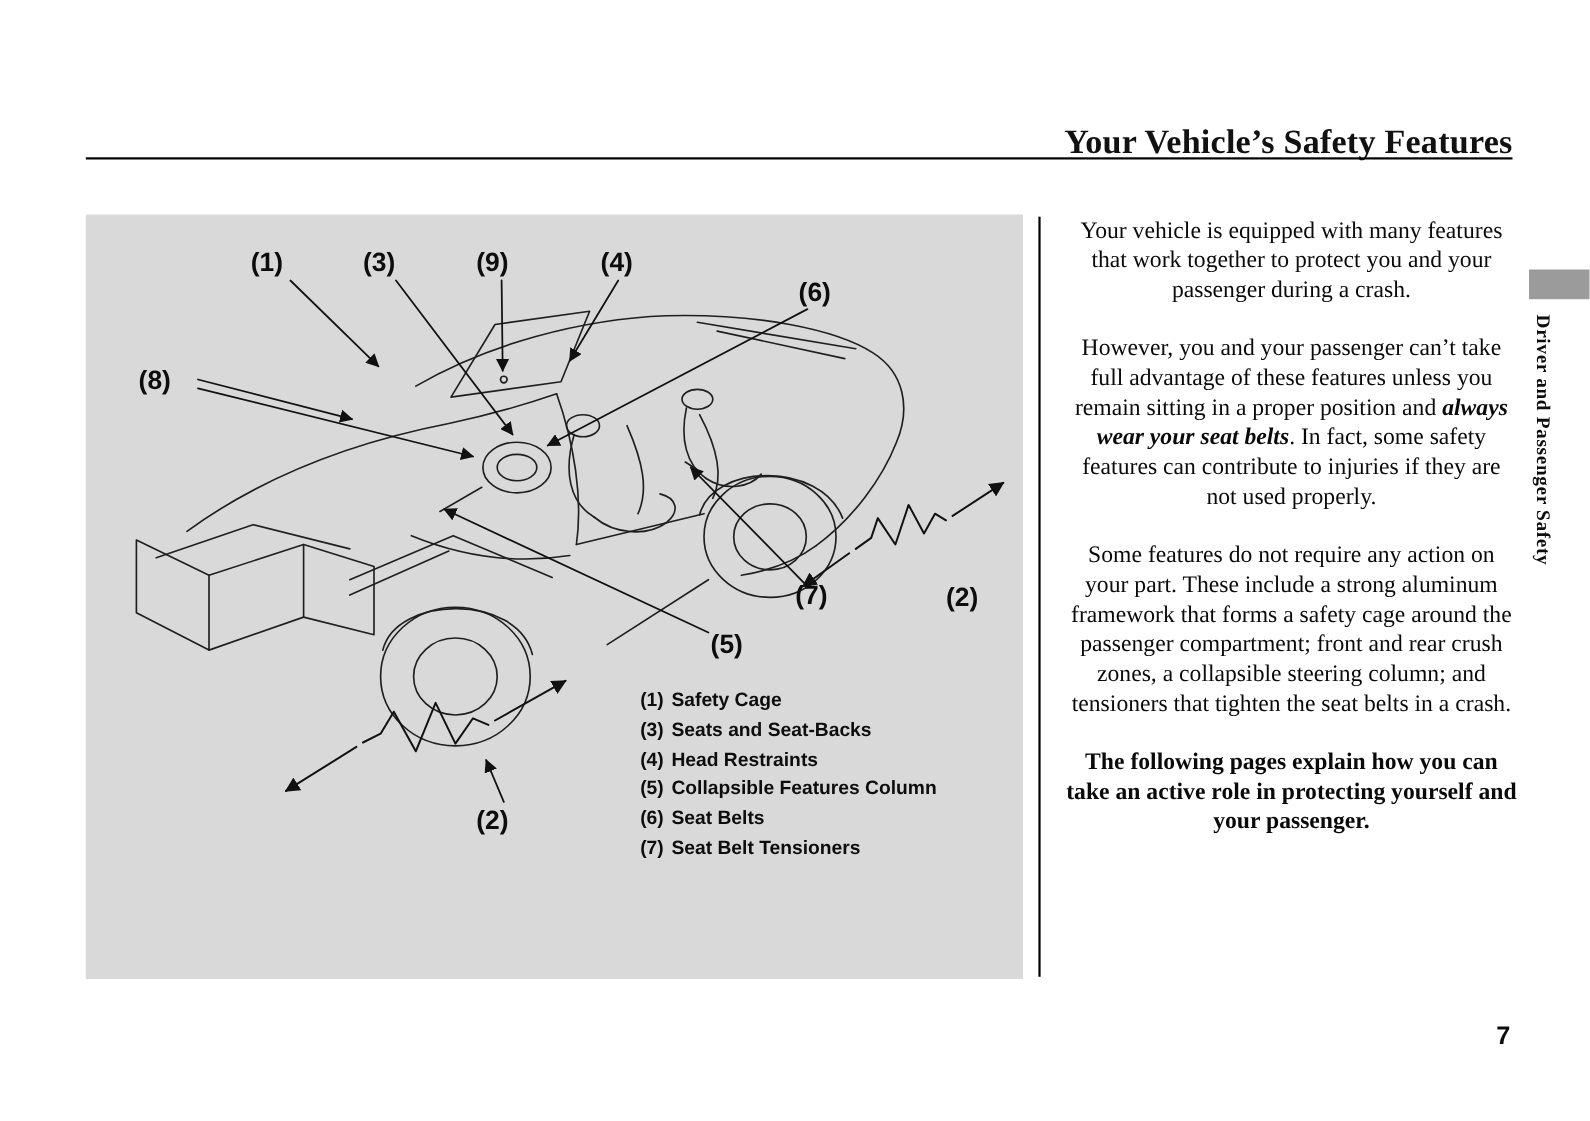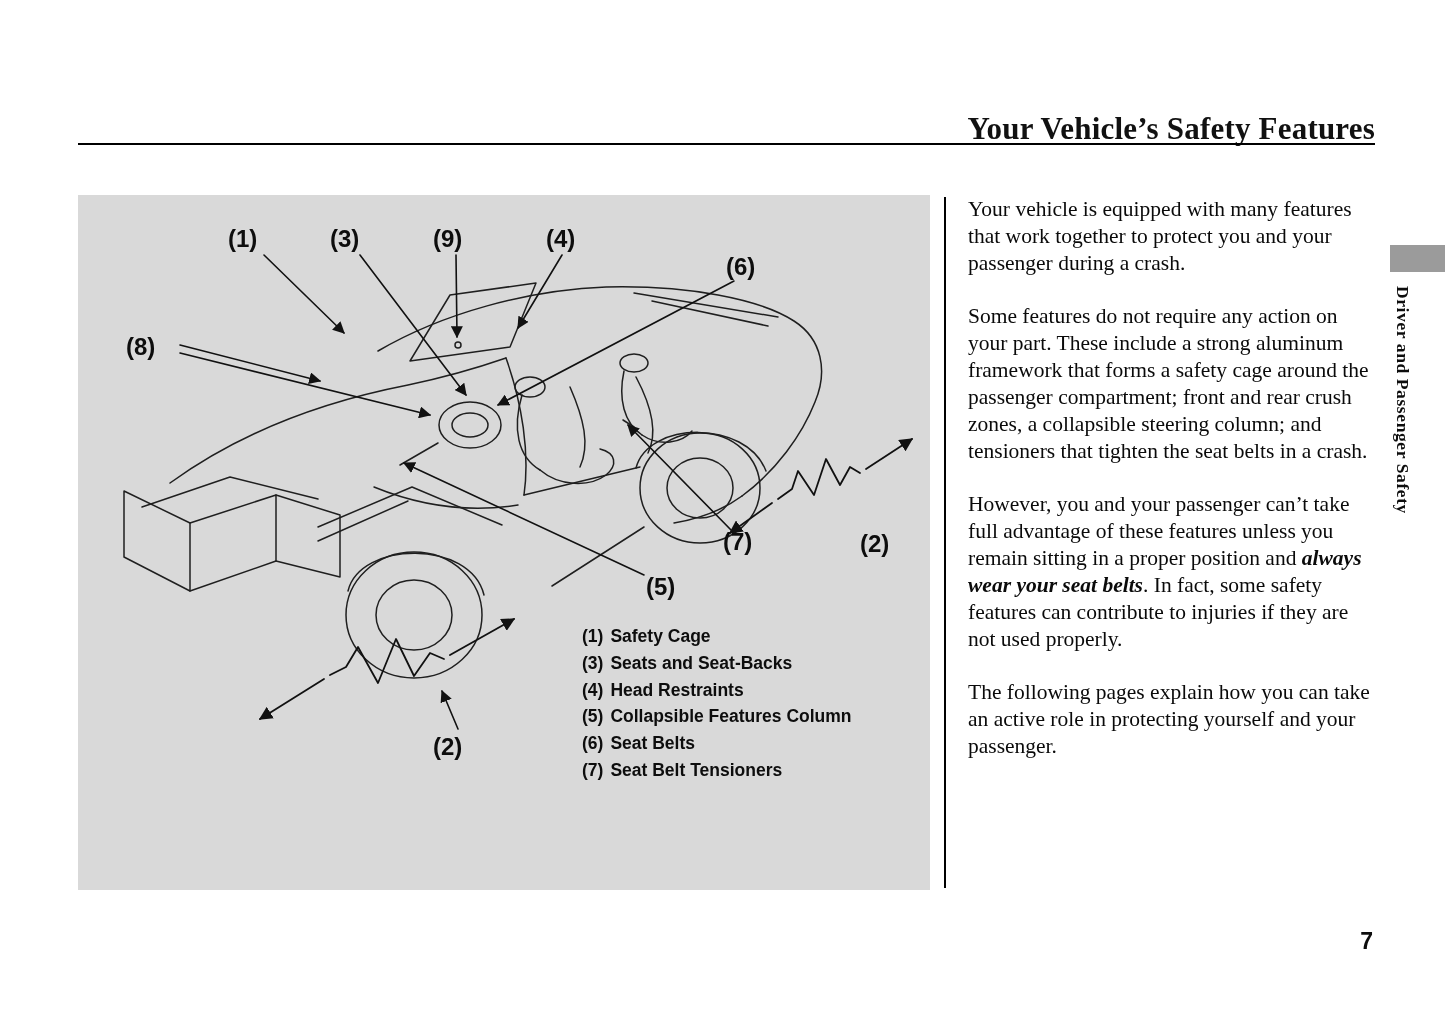--- a/index.html
+++ b/index.html
@@ -67,22 +67,22 @@
     background: #000;
   }
   .text-col {
     position: absolute;
     left: 968px; top: 196px;
     width: 412px;
     font-size: 21.5px;
     line-height: 27px;
     color: #0a0a0a;
   }
-  .text-col p { margin: 0 0 26px 0; }
-  .text-col p:last-child { margin-bottom: 16px; }
+  .text-col p { margin: 0 0 26px 0; text-align: center; }
+  .text-col p:last-child { margin-bottom: 16px; font-weight: bold; }
   .emph { font-weight: bold; font-style: italic; }
   .side-tab {
     position: absolute;
     left: 1390px; top: 245px;
     width: 55px; height: 27px;
     background: #9b9b9b;
   }
   .side-label {
     position: absolute;
     left: 1392px; top: 286px;
@@ -214,22 +214,22 @@
       <div class="legend-row"><span class="legend-num">(5)</span><span>Collapsible Features Column</span></div>
       <div class="legend-row"><span class="legend-num">(6)</span><span>Seat Belts</span></div>
       <div class="legend-row"><span class="legend-num">(7)</span><span>Seat Belt Tensioners</span></div>
     </div>
   </div>
 
   <div class="column-divider"></div>
 
   <main class="text-col">
     <p>Your vehicle is equipped with many features that work together to protect you and your passenger during a crash.</p>
+    <p><span>However, you and your passenger can’t take full advantage of these features unless you remain sitting in a proper position and </span><span class="emph">always wear your seat belts</span><span>. In fact, some safety features can contribute to injuries if they are not used properly.</span></p>
     <p>Some features do not require any action on your part. These include a strong aluminum framework that forms a safety cage around the passenger compartment; front and rear crush zones, a collapsible steering column; and tensioners that tighten the seat belts in a crash.</p>
-    <p><span>However, you and your passenger can’t take full advantage of these features unless you remain sitting in a proper position and </span><span class="emph">always wear your seat belts</span><span>. In fact, some safety features can contribute to injuries if they are not used properly.</span></p>
     <p>The following pages explain how you can take an active role in protecting yourself and your passenger.</p>
   </main>
 
   <div class="side-tab"></div>
   <div class="side-label">Driver and Passenger Safety</div>
 
   <div class="page-number">7</div>
 
 </div>
 

